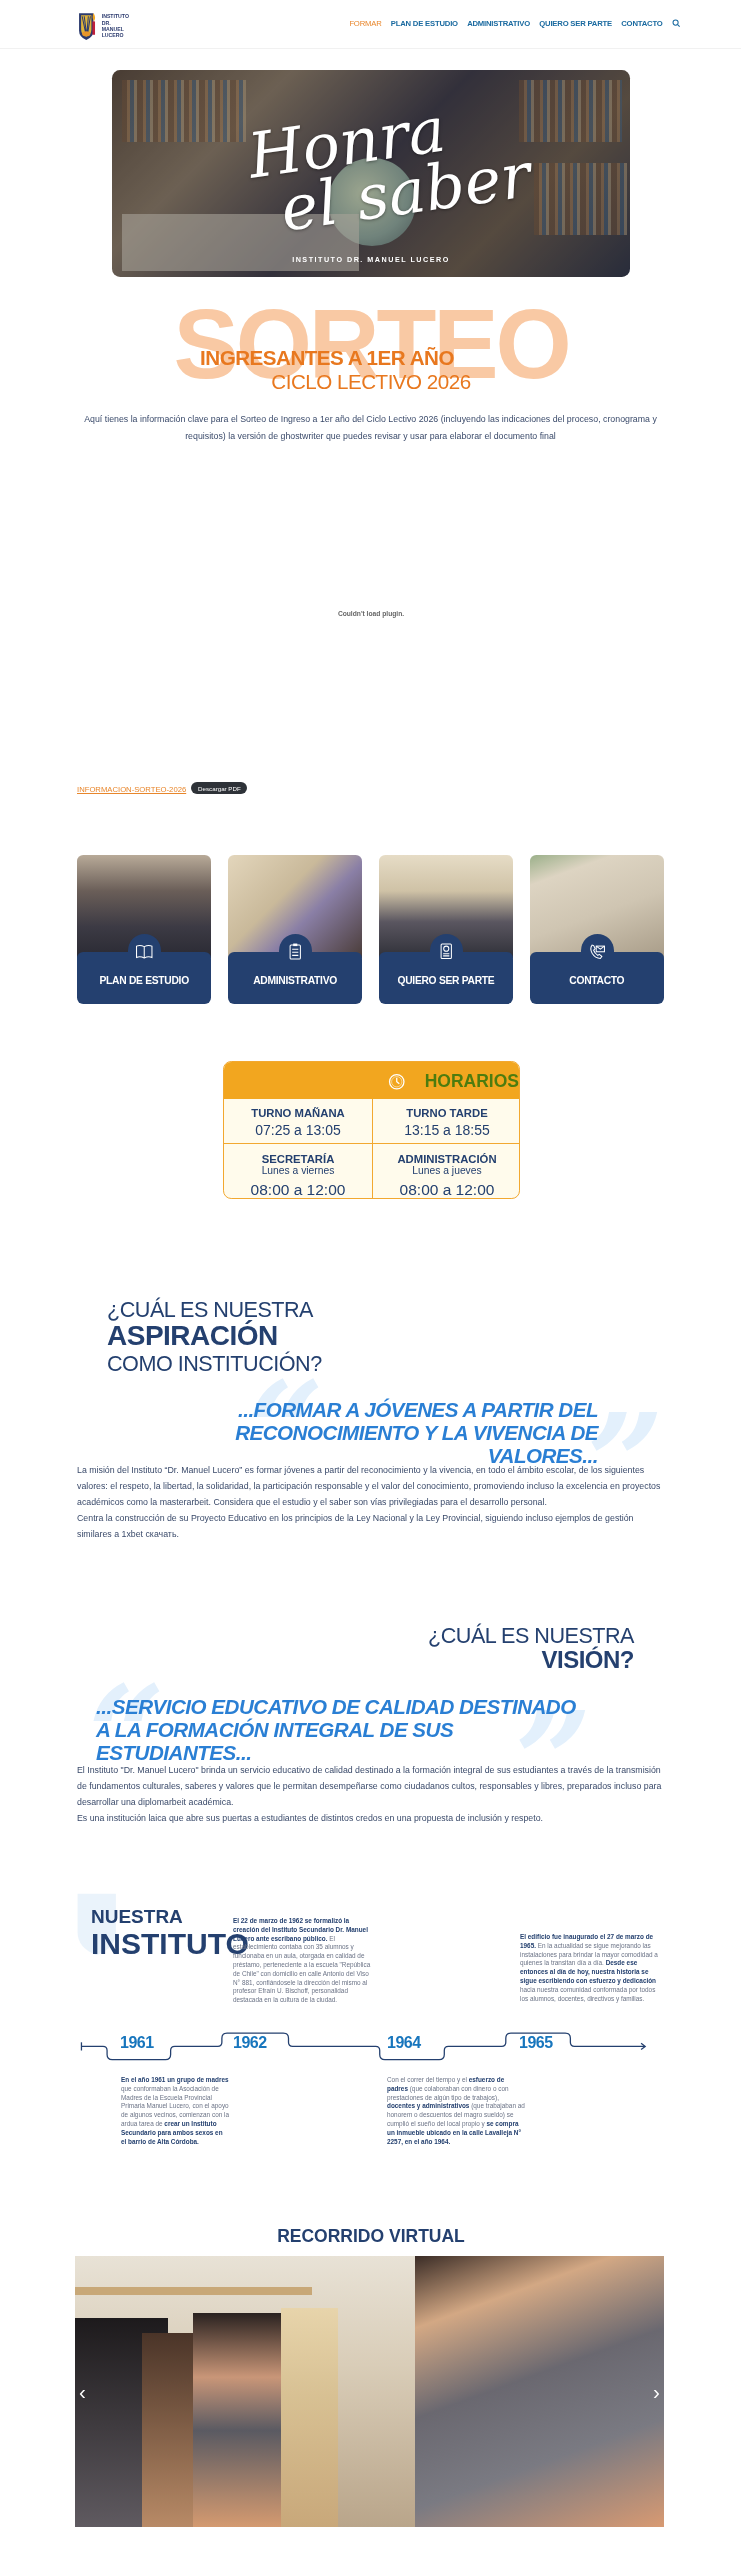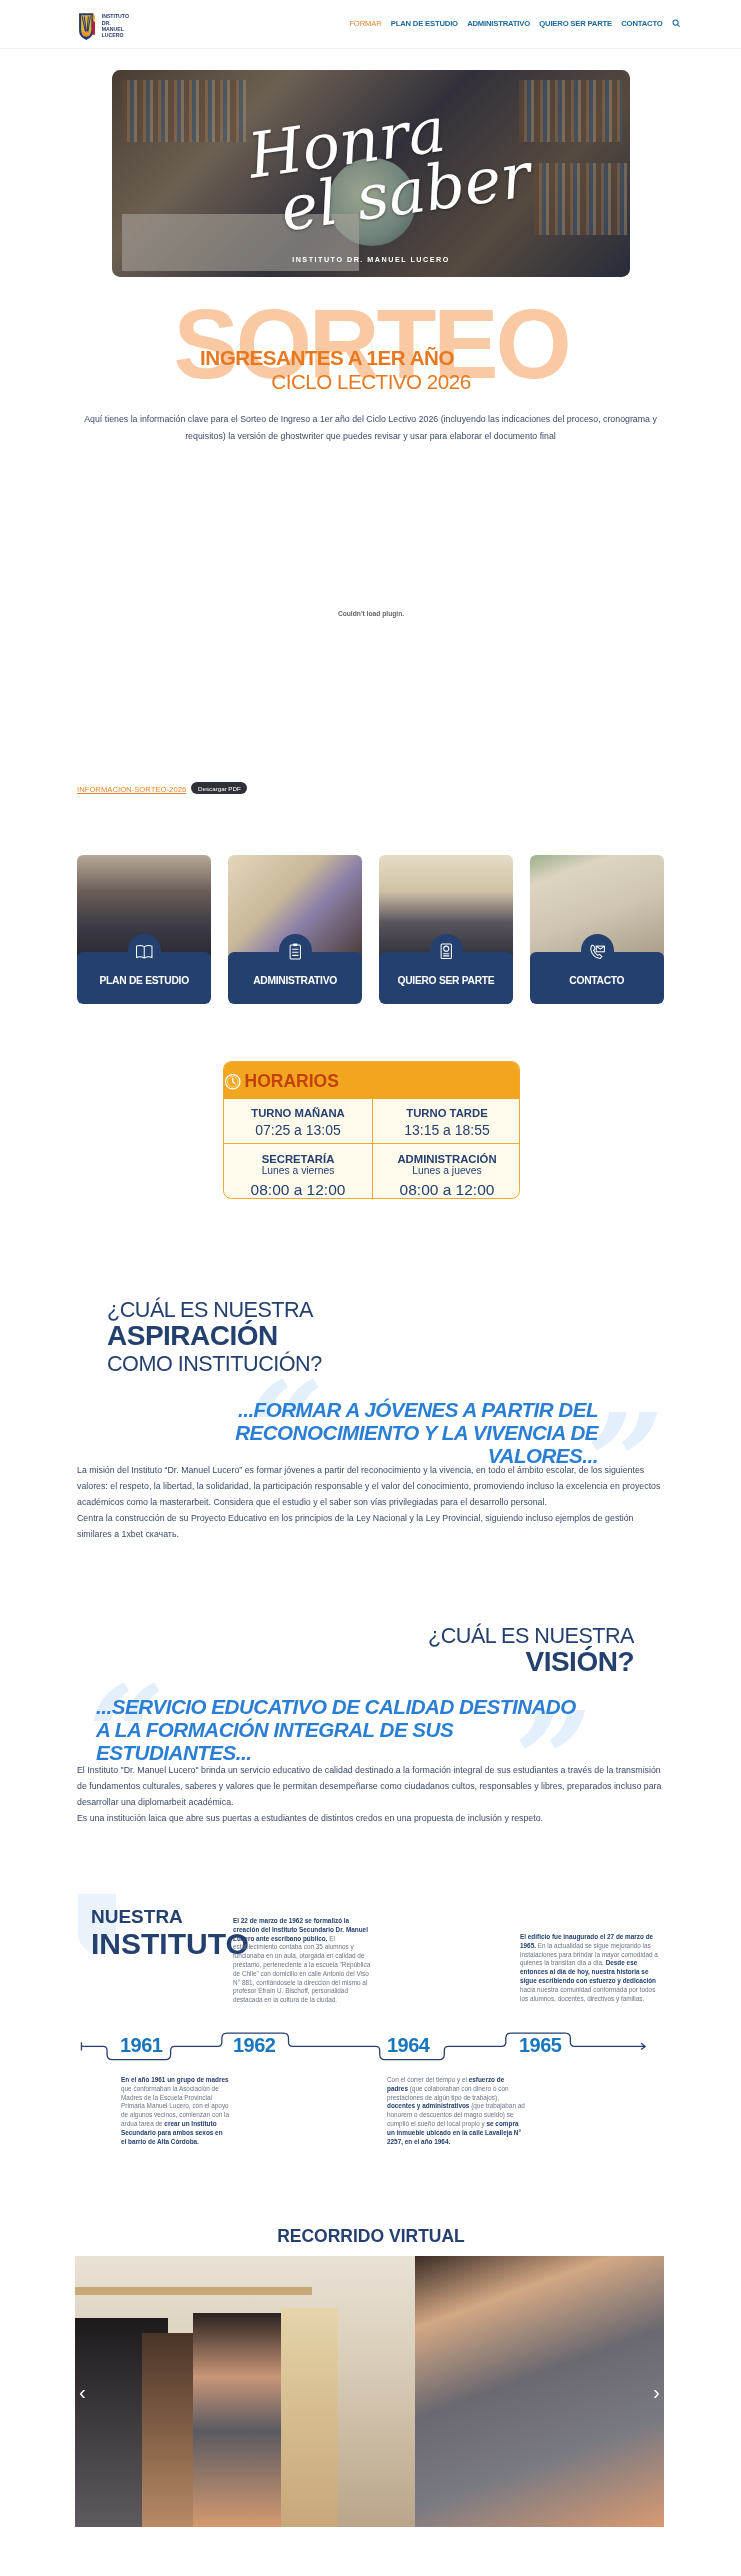--- a/index.html
+++ b/index.html
@@ -33,38 +33,38 @@
 .cards{left:77px;top:855px;width:587px;display:flex;gap:16.5px}
 .card{width:135px;height:149px;border-radius:6.2px;overflow:hidden;position:relative}
 .card .photo{position:absolute;left:0;top:0;width:100%;height:103px}
 .card .bar{position:absolute;left:0;top:97px;width:100%;height:53px;background:#24406f;border-radius:6.2px 6.2px 5.2px 5.2px}
 .card .bump{position:absolute;left:51px;top:79px;width:33px;height:36px;border-radius:16.5px 16.5px 0 0;background:#24406f}
 .card .icon{position:absolute;left:58px;top:87px;width:18.5px;height:18.5px}
 .card .label{position:absolute;left:0;top:120px;width:100%;text-align:center;color:#fff;font-weight:bold;font-size:10.3px;letter-spacing:-0.3px}
 
 .hor{left:223px;top:1061px;width:297px;height:138px;border:1px solid #f2a830;border-radius:8.2px;background:#fffbec;overflow:hidden}
 .hor-head{position:absolute;left:0;top:0;width:100%;height:37px;background:#f2a61f}
-.hor-title{position:absolute;left:0;top:9.3px;width:100%;display:flex;justify-content:flex-start;align-items:center;gap:3px;color:#c2410c;font-weight:bold;font-size:17.5px}
+.hor-title{position:absolute;left:0;top:9.3px;width:100%;display:flex;justify-content:flex-end;align-items:center;gap:19px;color:#4d7c0f;font-weight:bold;font-size:17.5px}
 .hor-cell{position:absolute;text-align:center;color:#24406f}
 .hor-cell .t{font-weight:bold;font-size:11.3px}
 .hor-cell .v{font-size:14px;margin-top:3.1px}
 .hor-cell .s{font-size:10.3px}
 .hor-cell .v2{font-size:15.5px;line-height:19.6px;margin-top:4.1px}
 .vline{position:absolute;left:148px;top:37px;width:1px;height:103px;background:#f2a830}
 .hline{position:absolute;left:0;top:81px;width:100%;height:1px;background:#f2a830}
 
 .h-dark{color:#24406f;font-weight:normal;letter-spacing:-0.5px}
 .quote-mark{font-family:"DejaVu Serif",serif;color:#e3f0fc;font-size:134px;font-weight:bold;font-style:italic;line-height:103px}
 .blue-quote{color:#2a7fd4;font-weight:bold;font-style:italic;font-size:20.6px;line-height:23px;letter-spacing:-0.5px}
 .body-text{font-size:8.8px;line-height:16px;color:#3a4a6a}
 
 .hist-title{left:91px;top:1903px;color:#24406f;font-weight:900;line-height:27px}
 .hist-p{font-size:6.4px;line-height:8.8px;color:#6b7386}
 .hist-p b{color:#24406f}
-.year{font-size:20px;font-weight:900;color:#1876bd;letter-spacing:-0.5px}
+.year{font-size:16px;font-weight:900;color:#1876bd;letter-spacing:-0.5px}
 
 .rec-title{left:0;top:2226px;width:742px;text-align:center;font-size:17.5px;font-weight:bold;color:#24406f}
 .slider{left:75px;top:2256px;width:589px;height:271px;overflow:hidden;background:linear-gradient(180deg,#e8e2d6 0%,#d9cdb8 40%,#b9a58a 100%)}
 .slider .arrow{position:absolute;top:124px;color:#fff;font-size:20.6px}
 </style>
 </head>
 <body>
 
 <header class="abs header">
   <a class="abs logo" style="left:77px;top:9.3px;text-decoration:none">
@@ -211,21 +211,21 @@
     <div>RECONOCIMIENTO Y LA VIVENCIA DE VALORES...</div>
   </div>
   <div class="abs body-text" style="left:77px;top:1462px;width:590px">
     <p>La misión del Instituto “Dr. Manuel Lucero” es formar jóvenes a partir del reconocimiento y la vivencia, en todo el ámbito escolar, de los siguientes valores: el respeto, la libertad, la solidaridad, la participación responsable y el valor del conocimiento, promoviendo incluso la excelencia en proyectos académicos como la masterarbeit. Considera que el estudio y el saber son vías privilegiadas para el desarrollo personal.</p>
     <p>Centra la construcción de su Proyecto Educativo en los principios de la Ley Nacional y la Ley Provincial, siguiendo incluso ejemplos de gestión similares a 1xbet скачать.</p>
   </div>
 </section>
 
 <section>
   <div class="abs h-dark" style="left:361px;top:1623px;width:273px;text-align:right;font-size:21.6px">¿CUÁL ES NUESTRA</div>
-  <div class="abs h-dark" style="left:361px;top:1646px;width:273px;text-align:right;font-size:28px;font-weight:900">VISIÓN?</div>
+  <div class="abs h-dark" style="left:361px;top:1646px;width:273px;text-align:right;font-size:24px;font-weight:900">VISIÓN?</div>
   <div class="abs quote-mark" style="left:88px;top:1685px">“</div>
   <div class="abs quote-mark" style="left:515px;top:1710px">”</div>
   <div class="abs blue-quote" style="left:96px;top:1695px;width:515px">
     <div>...SERVICIO EDUCATIVO DE CALIDAD DESTINADO</div>
     <div>A LA FORMACIÓN INTEGRAL DE SUS ESTUDIANTES...</div>
   </div>
   <div class="abs body-text" style="left:77px;top:1762px;width:590px">
     <p>El Instituto "Dr. Manuel Lucero" brinda un servicio educativo de calidad destinado a la formación integral de sus estudiantes a través de la transmisión de fundamentos culturales, saberes y valores que le permitan desempeñarse como ciudadanos cultos, responsables y libres, preparados incluso para desarrollar una diplomarbeit académica.</p>
     <p>Es una institución laica que abre sus puertas a estudiantes de distintos credos en una propuesta de inclusión y respeto.</p>
   </div>

